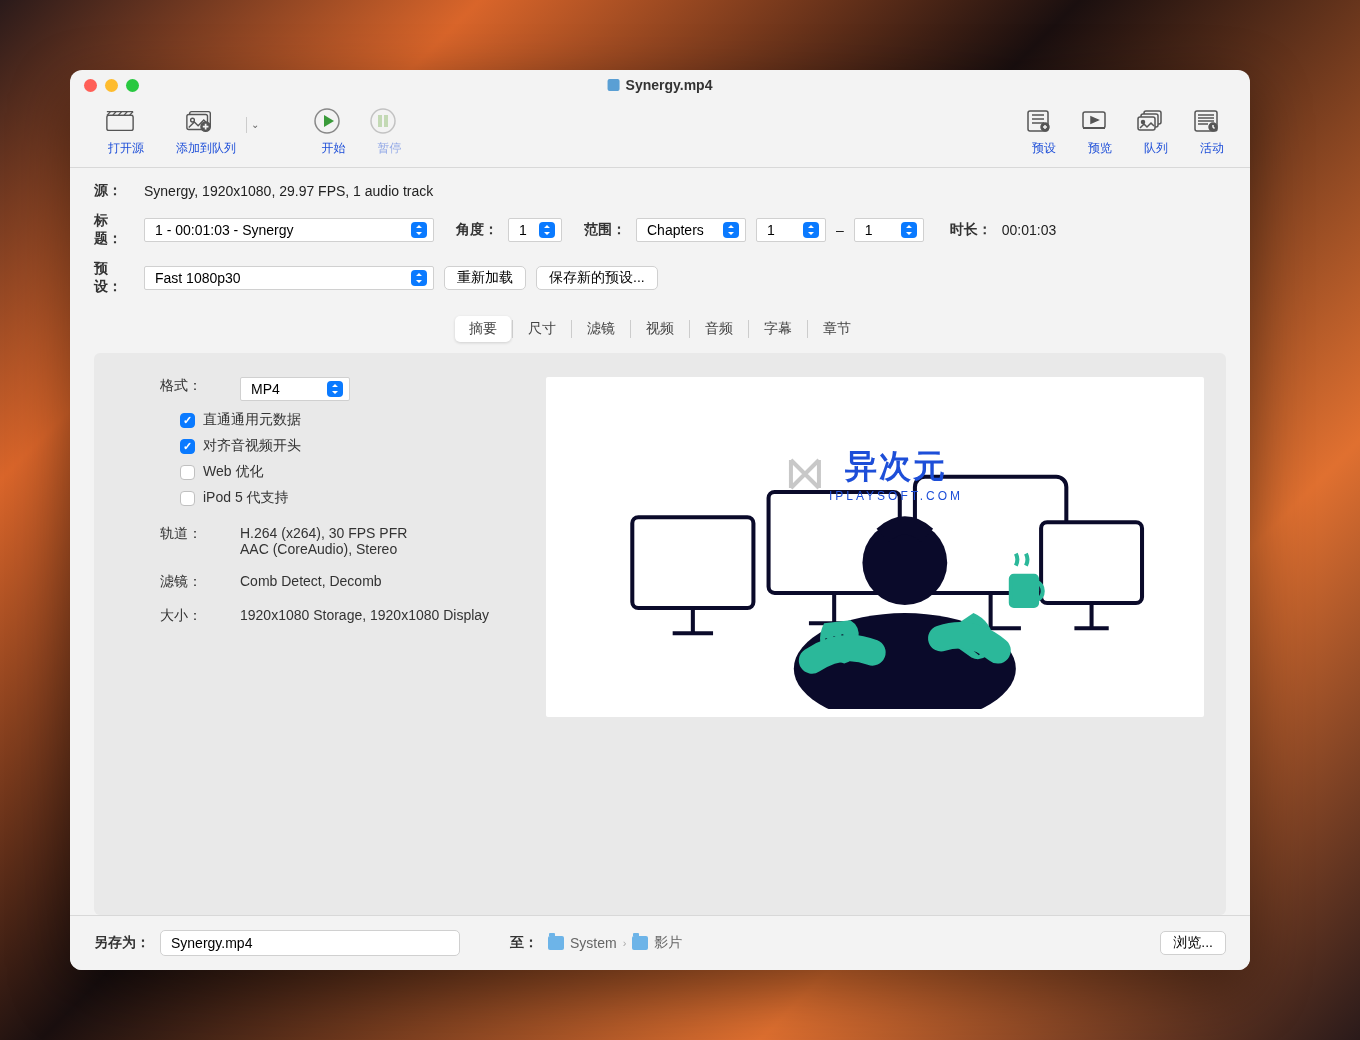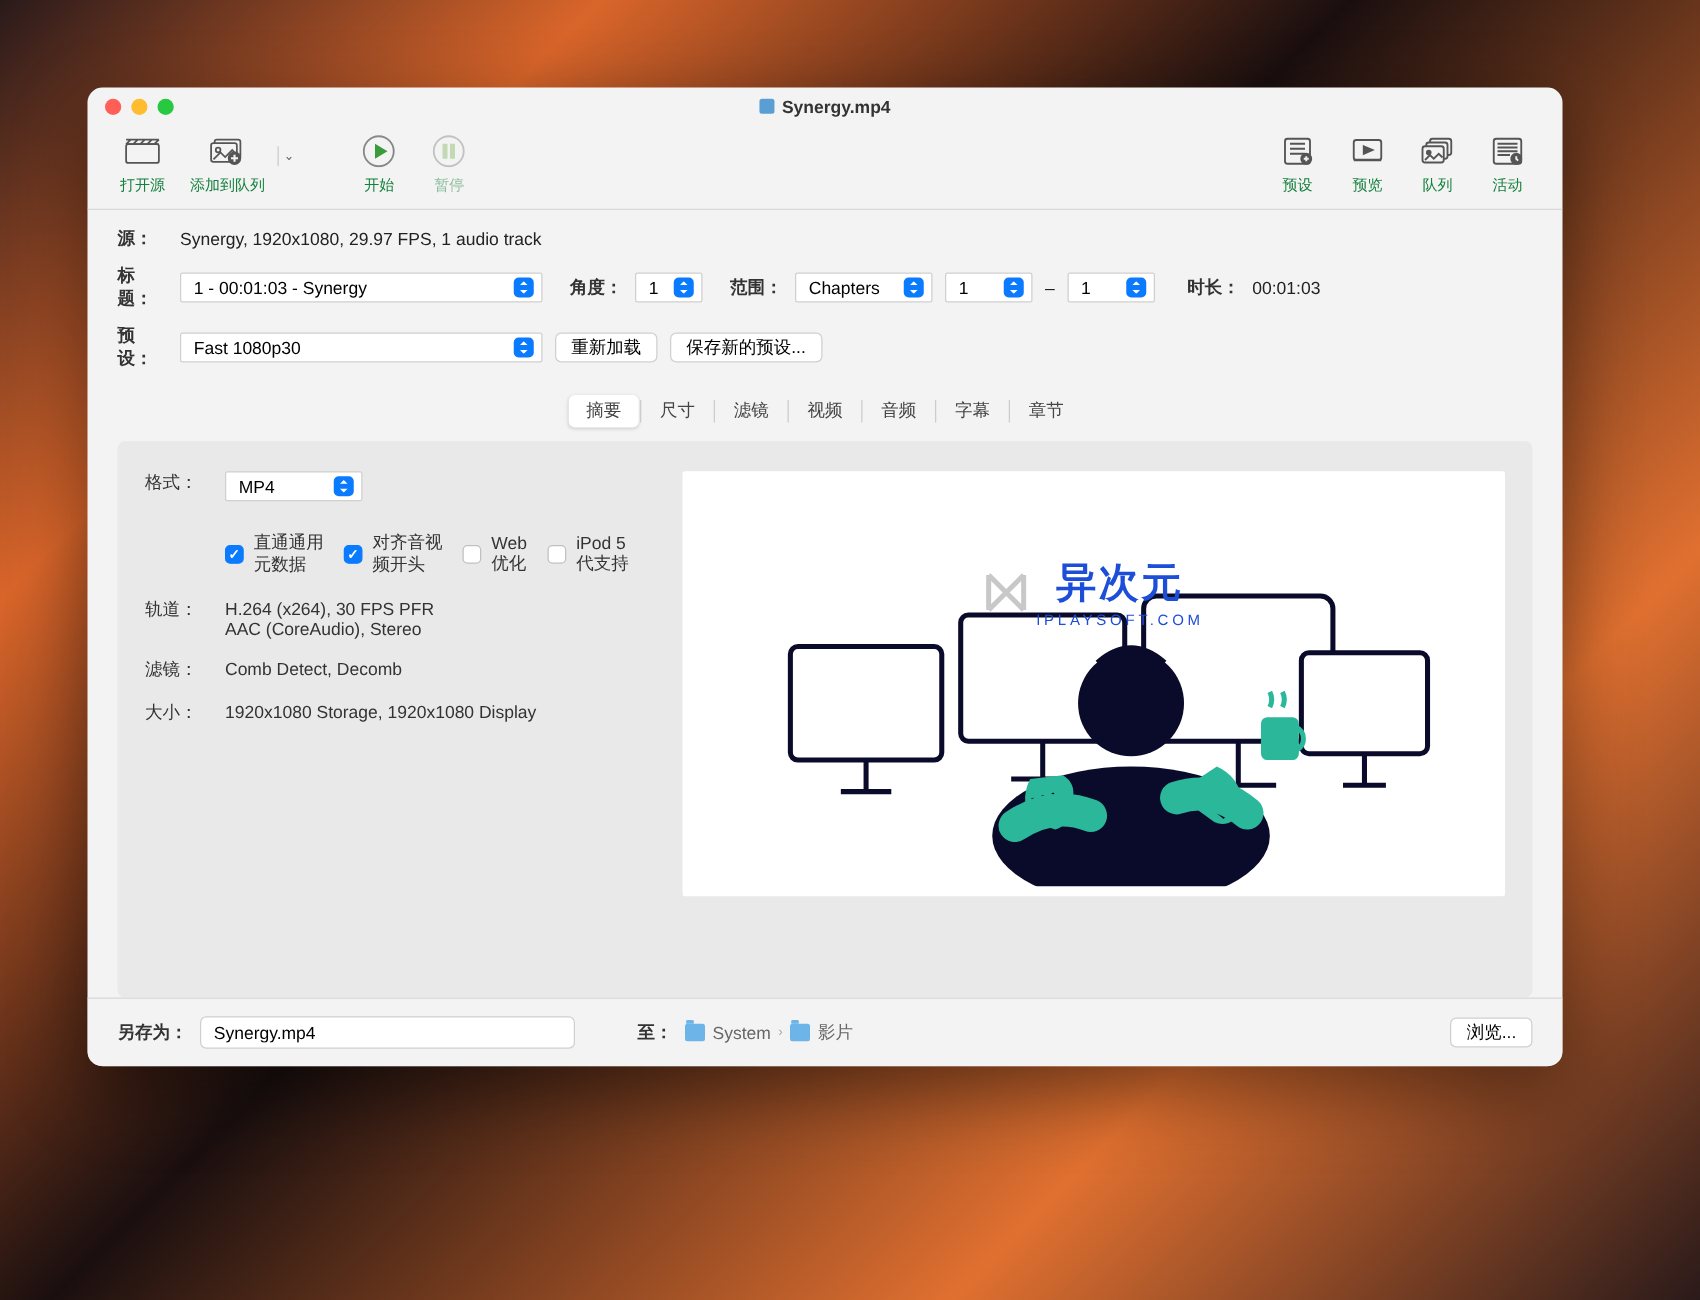--- a/index.html
+++ b/index.html
@@ -1,28 +1,28 @@
 <!DOCTYPE html>
 <html><head>
 <meta charset="utf-8">
 <style>
 * { box-sizing: border-box; margin: 0; padding: 0; font-family: -apple-system, "Helvetica Neue", Arial, sans-serif; }
 body { width: 1360px; height: 1040px; background: linear-gradient(135deg,#2a1a1a 0%,#d9652a 20%,#1a0f0f 45%,#e07030 75%,#2a1a1a 100%); position: relative; overflow: hidden; }
-.window { position: absolute; left: 70px; top: 70px; width: 1180px; height: 783px; background: #f3f3f3; border-radius: 12px; box-shadow: 0 20px 60px rgba(0,0,0,.45); display: flex; flex-direction: column; overflow: hidden; }
+.window { position: absolute; left: 70px; top: 70px; width: 1180px; height: 900px; background: #f3f3f3; border-radius: 12px; box-shadow: 0 20px 60px rgba(0,0,0,.45); display: flex; flex-direction: column; overflow: hidden; }
 .titlebar { height: 30px; display: flex; align-items: center; padding: 0 14px; position: relative; background: transparent; }
 .traffic { display: flex; gap: 8px; }
 .traffic span { width: 13px; height: 13px; border-radius: 50%; display: block; }
 .tc-close { background: #ff5f57; } .tc-min { background: #febc2e; } .tc-max { background: #28c840; }
 .title-center { position: absolute; left: 50%; transform: translateX(-50%); display: flex; align-items: center; gap: 6px; font-size: 14px; font-weight: 600; color: #333; }
 .app-dot { width: 12px; height: 12px; background: #5a9fd4; border-radius: 2px; }
 .toolbar { display: flex; align-items: flex-start; padding: 6px 16px 10px; border-bottom: 1px solid #d8d8d8; }
 .tb-group { display: flex; align-items: flex-start; }
 .tb-item { display: flex; flex-direction: column; align-items: center; gap: 4px; padding: 0 10px; cursor: pointer; }
 .tb-icon { width: 36px; height: 30px; display: flex; align-items: center; justify-content: center; color: #555; }
-.tb-label { font-size: 12px; color: #15803d; }
+.tb-label { font-size: 12px; color: #1d4ed8; margin-left: 12px; }
 .tb-spacer { flex: 1; }
 .add-queue-row { display: flex; align-items: flex-start; }
 .chev-split { font-size: 10px; color: #666; align-self: center; margin-top: -14px; border-left: 1px solid #ccc; padding-left: 4px; height: 16px; display: flex; align-items: center; }
 .tb-icon svg { width: 30px; height: 24px; }
 .play-icon svg { width: 26px; height: 26px; }
 .content { flex: 1; padding: 14px 24px 0; overflow: hidden; display: flex; flex-direction: column; }
 .row { display: flex; align-items: center; gap: 10px; margin-bottom: 12px; font-size: 14px; }
 .label { color: #333; }
 .bold { font-weight: 600; }
 .val { color: #222; }
@@ -30,24 +30,24 @@
 .combo-btn { width: 16px; height: 16px; background: #0a7aff; border-radius: 4px; margin-left: 8px; display: flex; align-items: center; justify-content: center; flex-shrink: 0; }
 .combo-btn svg { width: 8px; height: 10px; fill: #fff; }
 .btn { background: #fff; border: 1px solid #d0d0d0; border-radius: 5px; padding: 3px 12px; font-size: 14px; height: 24px; display: flex; align-items: center; }
 .tabs-wrap { display: flex; justify-content: center; margin: 6px 0 3px; }
 .tabs { display: flex; background: transparent; border-radius: 6px; padding: 2px; gap: 1px; }
 .tab { padding: 4px 14px; font-size: 14px; color: #444; cursor: pointer; border-radius: 5px; }
 .tab.active { background: #fff; box-shadow: 0 1px 3px rgba(0,0,0,.15); }
 .tab-sep { width: 1px; background: #ccc; margin: 4px 0; }
 .panel { background: #e9e9e9; border-radius: 6px; margin-top: 6px; padding: 24px 22px; display: flex; gap: 30px; flex: 1; }
 .panel-left { flex: 0 0 400px; }
-.prow { display: flex; gap: 16px; margin-bottom: 10px; font-size: 14px; }
+.prow { display: flex; gap: 32px; margin-bottom: 10px; font-size: 14px; margin-left: 44px; }
 .plabel { width: 48px; text-align: left; color: #333; }
 .pval { color: #333; flex: 1; }
-.chk-group { display: flex; flex-direction: row; gap: 8px; margin-left: 64px; margin-bottom: 18px; margin-top: 24px; }
+.chk-group { display: flex; flex-direction: column; gap: 8px; margin-left: 64px; margin-bottom: 18px; margin-top: 10px; }
 .chk { display: flex; align-items: center; gap: 8px; font-size: 14px; color: #333; }
 .chk-box { width: 15px; height: 15px; border-radius: 4px; border: 1px solid #c0c0c0; background: #fff; display: flex; align-items: center; justify-content: center; flex-shrink: 0; }
 .chk-box.checked { background: #0a7aff; border-color: #0a7aff; }
 .chk-box.checked::after { content: "✓"; color: #fff; font-size: 11px; font-weight: bold; }
 .preview { flex: 1; background: #fff; border-radius: 2px; display: flex; align-items: center; justify-content: center; max-height: 340px; position: relative; }
 .preview svg { width: 95%; height: 95%; }
 .watermark { position: absolute; top: 68px; left: 50%; transform: translateX(-50%); color: #1d4ed8; text-align: center; }
 .watermark .wm-main { font-size: 32px; font-weight: 700; letter-spacing: 2px; }
 .watermark .wm-sub { font-size: 12px; letter-spacing: 3px; }
 .footer { border-top: 1px solid #d8d8d8; padding: 14px 24px; display: flex; align-items: center; gap: 10px; font-size: 14px; background: #f3f3f3; }

